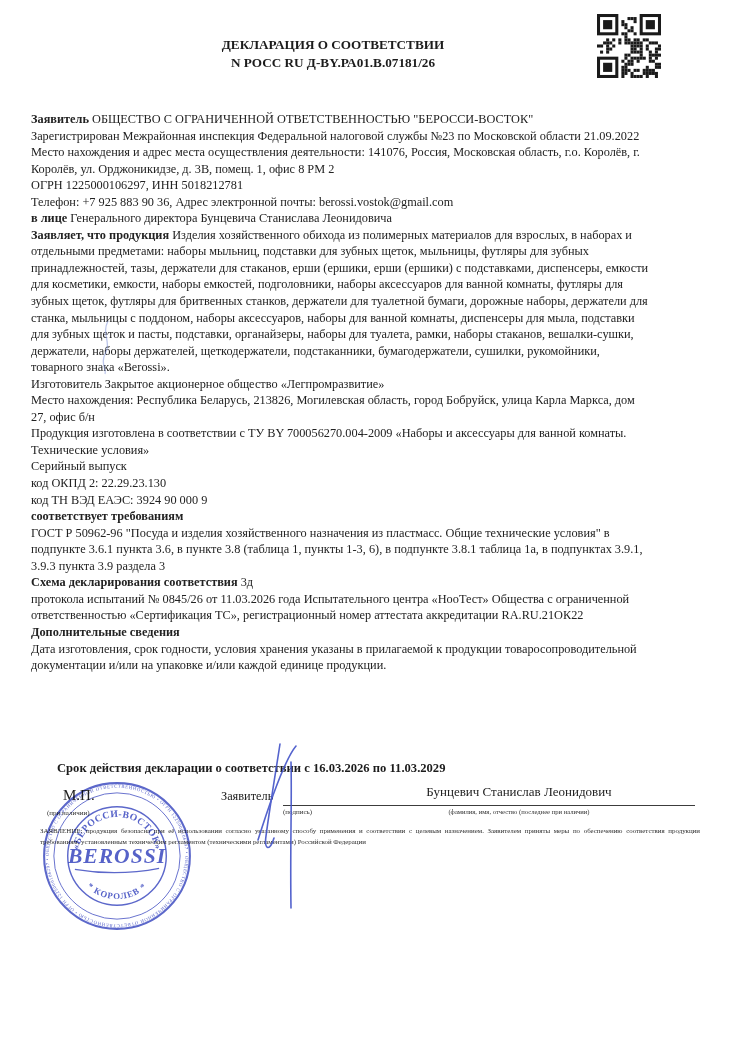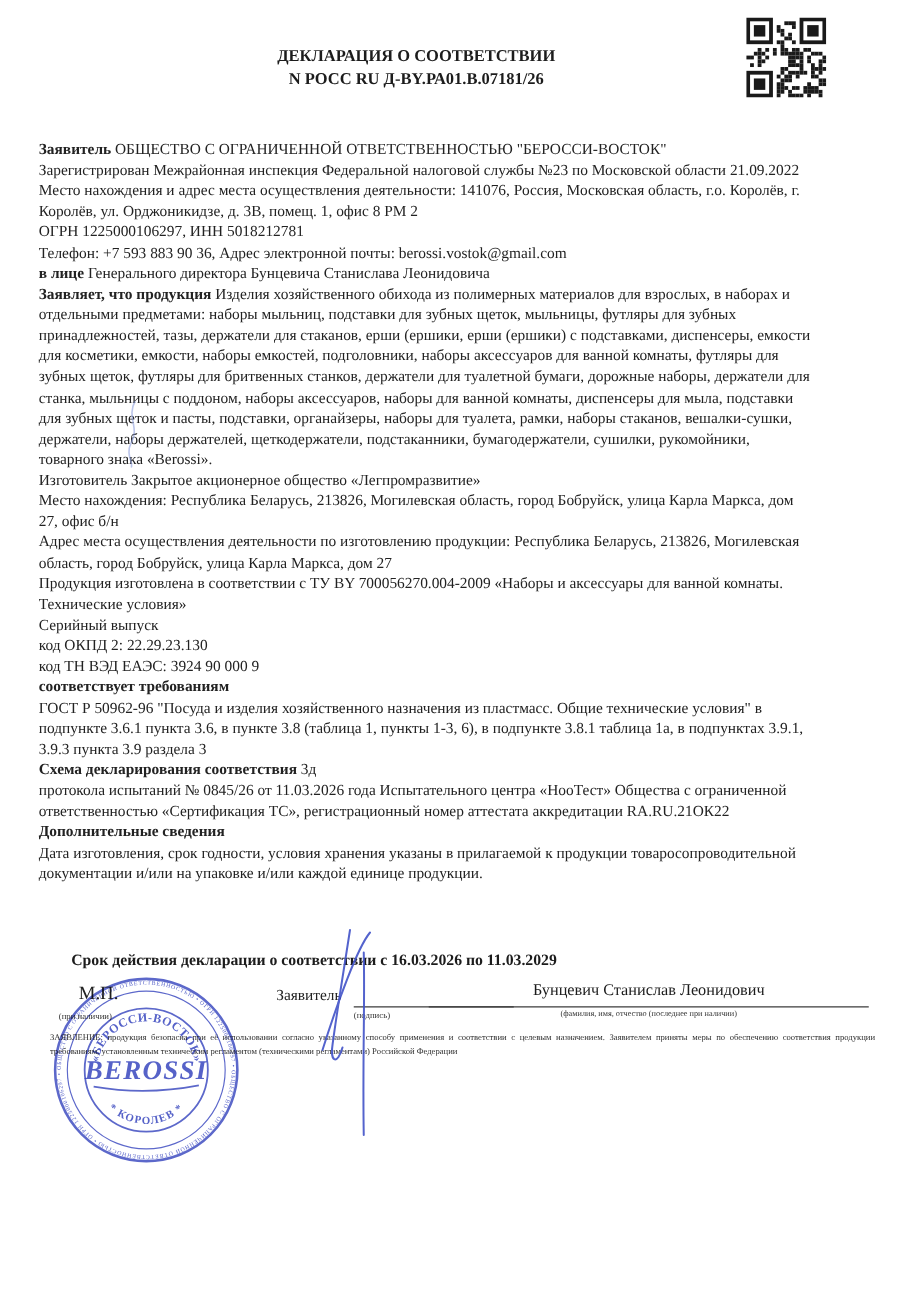--- a/index.html
+++ b/index.html
@@ -167,26 +167,25 @@
   <div class="title-block">
     <div>ДЕКЛАРАЦИЯ О СООТВЕТСТВИИ</div>
     <div>N РОСС RU Д-BY.РА01.В.07181/26</div>
   </div>
 
   <div class="doc-body">
       <p><b>Заявитель</b> ОБЩЕСТВО С ОГРАНИЧЕННОЙ ОТВЕТСТВЕННОСТЬЮ "БЕРОССИ-ВОСТОК"</p>
       <p>Зарегистрирован Межрайонная инспекция Федеральной налоговой службы №23 по Московской области 21.09.2022</p>
       <p>Место нахождения и адрес места осуществления деятельности: 141076, Россия, Московская область, г.о. Королёв, г. Королёв, ул. Орджоникидзе, д. 3В, помещ. 1, офис 8 РМ 2</p>
       <p>ОГРН 1225000106297, ИНН 5018212781</p>
-      <p>Телефон: +7 593 883 90 36, Адрес электронной почты: berossi.vostok@gmail.com</p>
+      <p>Телефон: +7 925 883 90 36, Адрес электронной почты: berossi.vostok@gmail.com</p>
       <p><b>в лице</b> Генерального директора Бунцевича Станислава Леонидовича</p>
       <p><b>Заявляет, что продукция</b> Изделия хозяйственного обихода из полимерных материалов для взрослых, в наборах и отдельными предметами: наборы мыльниц, подставки для зубных щеток, мыльницы, футляры для зубных принадлежностей, тазы, держатели для стаканов, ерши (ершики, ерши (ершики) с подставками, диспенсеры, емкости для косметики, емкости, наборы емкостей, подголовники, наборы аксессуаров для ванной комнаты, футляры для зубных щеток, футляры для бритвенных станков, держатели для туалетной бумаги, дорожные наборы, держатели для станка, мыльницы с поддоном, наборы аксессуаров, наборы для ванной комнаты, диспенсеры для мыла, подставки для зубных щеток и пасты, подставки, органайзеры, наборы для туалета, рамки, наборы стаканов, вешалки-сушки, держатели, наборы держателей, щеткодержатели, подстаканники, бумагодержатели, сушилки, рукомойники, товарного знака «Berossi».</p>
       <p>Изготовитель Закрытое акционерное общество «Легпромразвитие»</p>
       <p>Место нахождения: Республика Беларусь, 213826, Могилевская область, город Бобруйск, улица Карла Маркса, дом 27, офис б/н</p>
-      <p>Адрес места осуществления деятельности по изготовлению продукции: Республика Беларусь, 213826, Могилевская область, город Бобруйск, улица Карла Маркса, дом 27</p>
       <p>Продукция изготовлена в соответствии с ТУ BY 700056270.004-2009 «Наборы и аксессуары для ванной комнаты. Технические условия»</p>
       <p>Серийный выпуск</p>
       <p>код ОКПД 2: 22.29.23.130</p>
       <p>код ТН ВЭД ЕАЭС: 3924 90 000 9</p>
       <p><b>соответствует требованиям</b></p>
       <p>ГОСТ Р 50962-96 "Посуда и изделия хозяйственного назначения из пластмасс. Общие технические условия" в подпункте 3.6.1 пункта 3.6, в пункте 3.8 (таблица 1, пункты 1-3, 6), в подпункте 3.8.1 таблица 1а, в подпунктах 3.9.1, 3.9.3 пункта 3.9 раздела 3</p>
       <p><b>Схема декларирования соответствия</b> 3д</p>
       <p>протокола испытаний № 0845/26 от 11.03.2026 года Испытательного центра «НооТест» Общества с ограниченной ответственностью «Сертификация ТС», регистрационный номер аттестата аккредитации RA.RU.21ОК22</p>
       <p><b>Дополнительные сведения</b></p>
       <p>Дата изготовления, срок годности, условия хранения указаны в прилагаемой к продукции товаросопроводительной документации и/или на упаковке и/или каждой единице продукции.</p>

